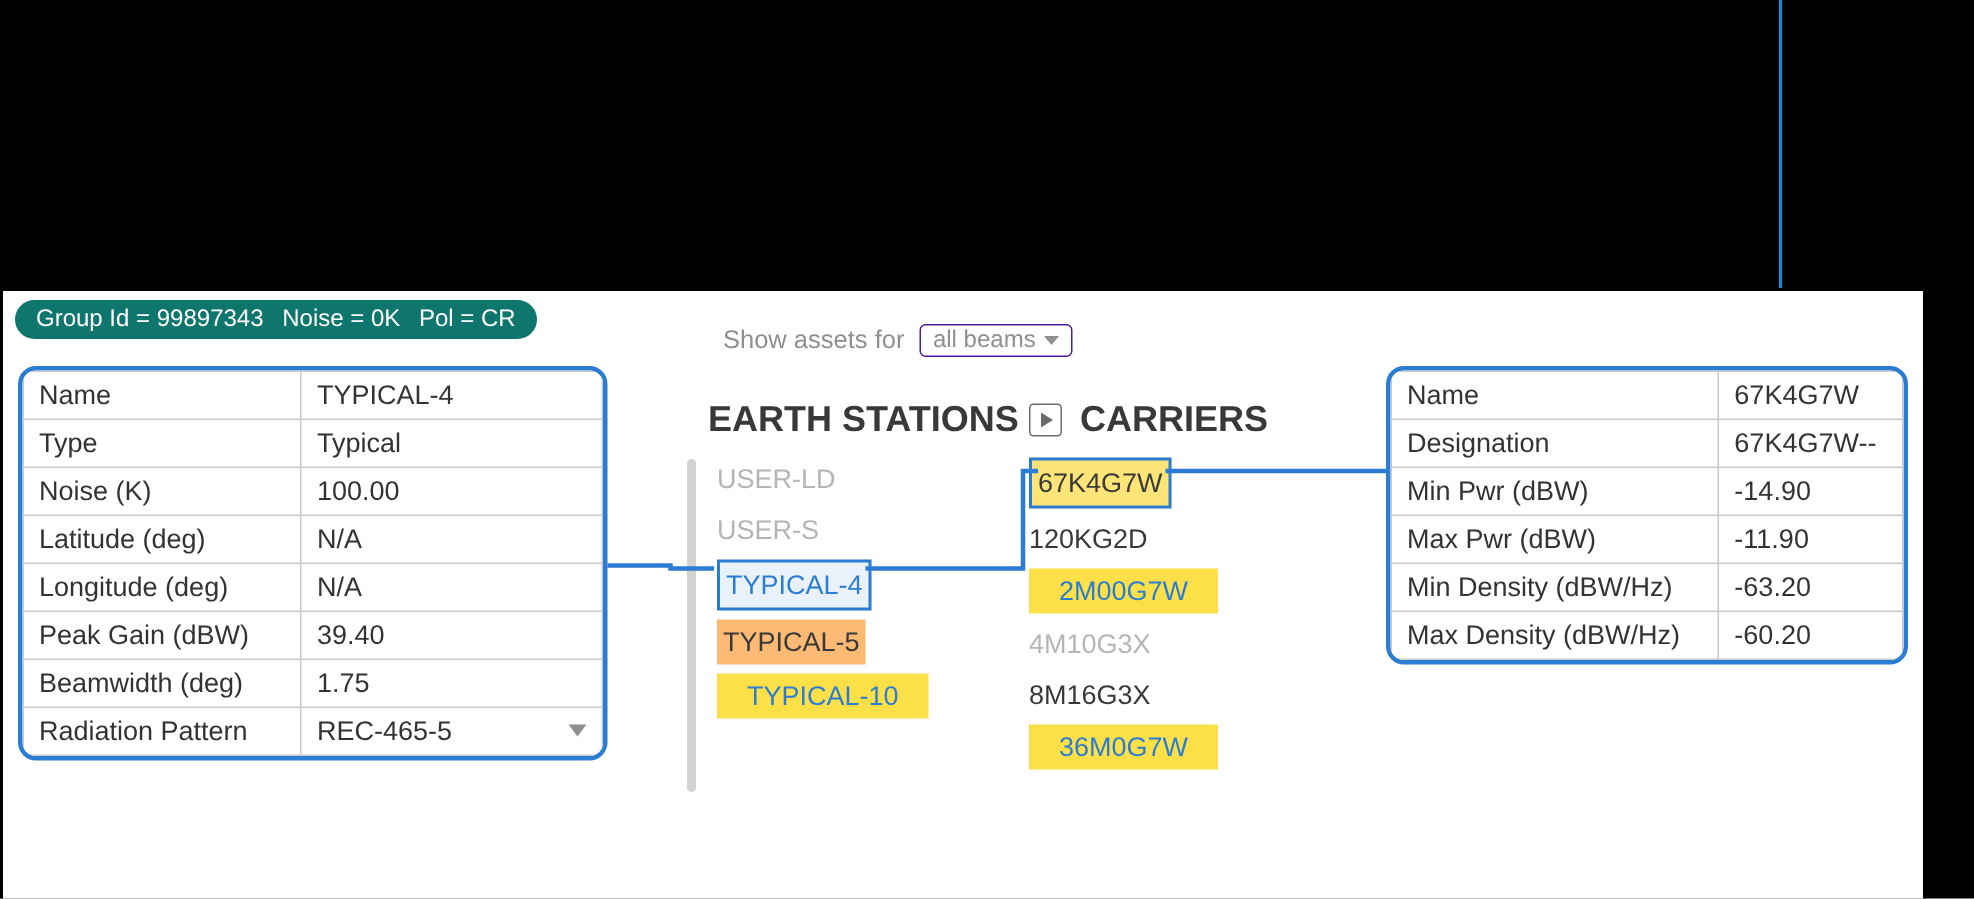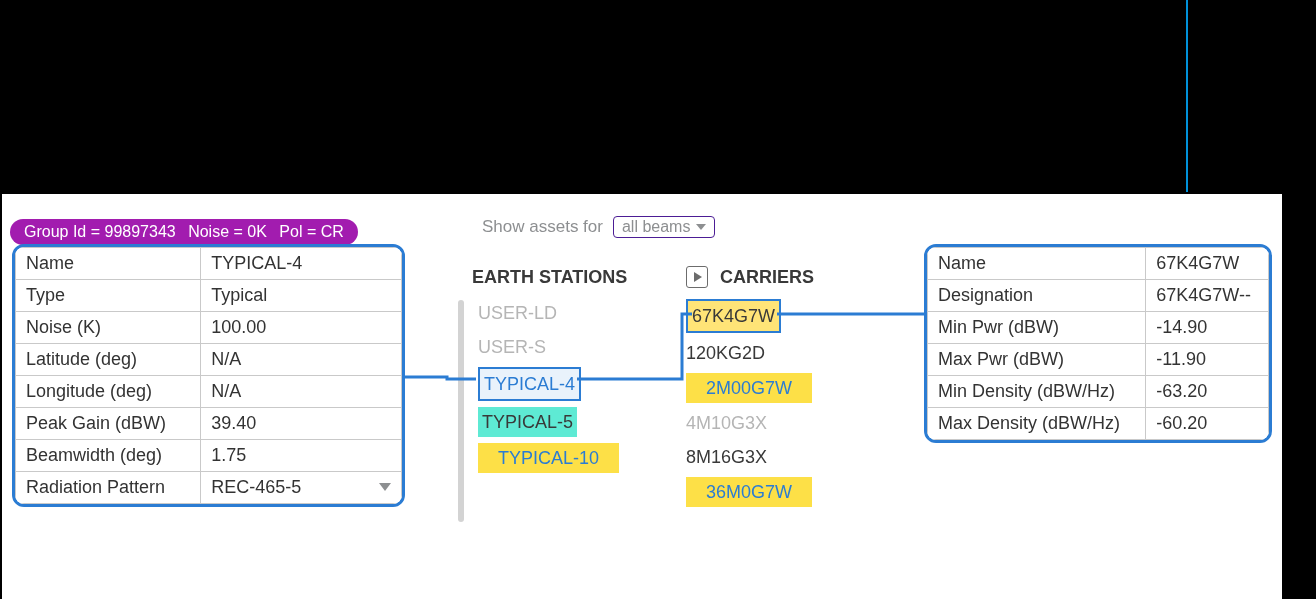--- a/index.html
+++ b/index.html
@@ -19,28 +19,27 @@
     left:0; top:192px;
     width:1284px; height:410px;
     background:#fff;
     border:2px solid #000;
   }
   
   .pill {
     position:absolute;
     left:8px; top:-0px;
     transform:translateY(6px);
-    background:#a21caf;
+    background:#0f766e;
     color:#fff;
     font-size:16px;
     padding:4px 14px;
     border-radius:16px;
     display:flex; gap:4px;
     align-items:center;
-    margin-top:19px;
   }
   .pill span { white-space:nowrap; }
   
   .show-assets {
     position:absolute;
     left:480px; top:22px;
     display:flex; align-items:center; gap:10px;
     color:#8d8f91;
     font-size:17px;
   }
@@ -104,21 +103,21 @@
   .prop-table-r td.val { width:36%; }
 
   
   .center {
     position:absolute;
     left:470px; top:72px;
     width:440px;
   }
   .col-heads {
     display:flex; align-items:center; gap:12px;
-    font-weight:700; color:#393939; font-size:18px;
+    font-weight:700; color:#393939; font-size:24px;
     margin-bottom:8px;
   }
   .col-heads .h1 { width:210px; }
   .play-box {
     width:22px;height:22px;border:1.5px solid #6c6c6c;border-radius:3px;
     display:flex;align-items:center;justify-content:center;
     margin-left:-8px;
   }
   .play-tri {
     width:0;height:0;border-top:5px solid transparent;border-bottom:5px solid transparent;border-left:8px solid #6c6c6c;
@@ -147,21 +146,21 @@
     display:inline-block;
   }
   .sel-yellow {
     border:2px solid #2b7cd3;
     background:#ffe477;
     color:#393939 !important;
     padding:1px 4px !important;
     display:inline-block;
   }
   .hl-yellow {
-    background:#5eead4;
+    background:#fdba74;
     padding:1px 4px !important;
     display:inline-block;
   }
   .lt-blue {
     background:#fde047;
     color:#2b7cd3 !important;
     padding:1px 20px !important;
     display:inline-block;
   }
 

